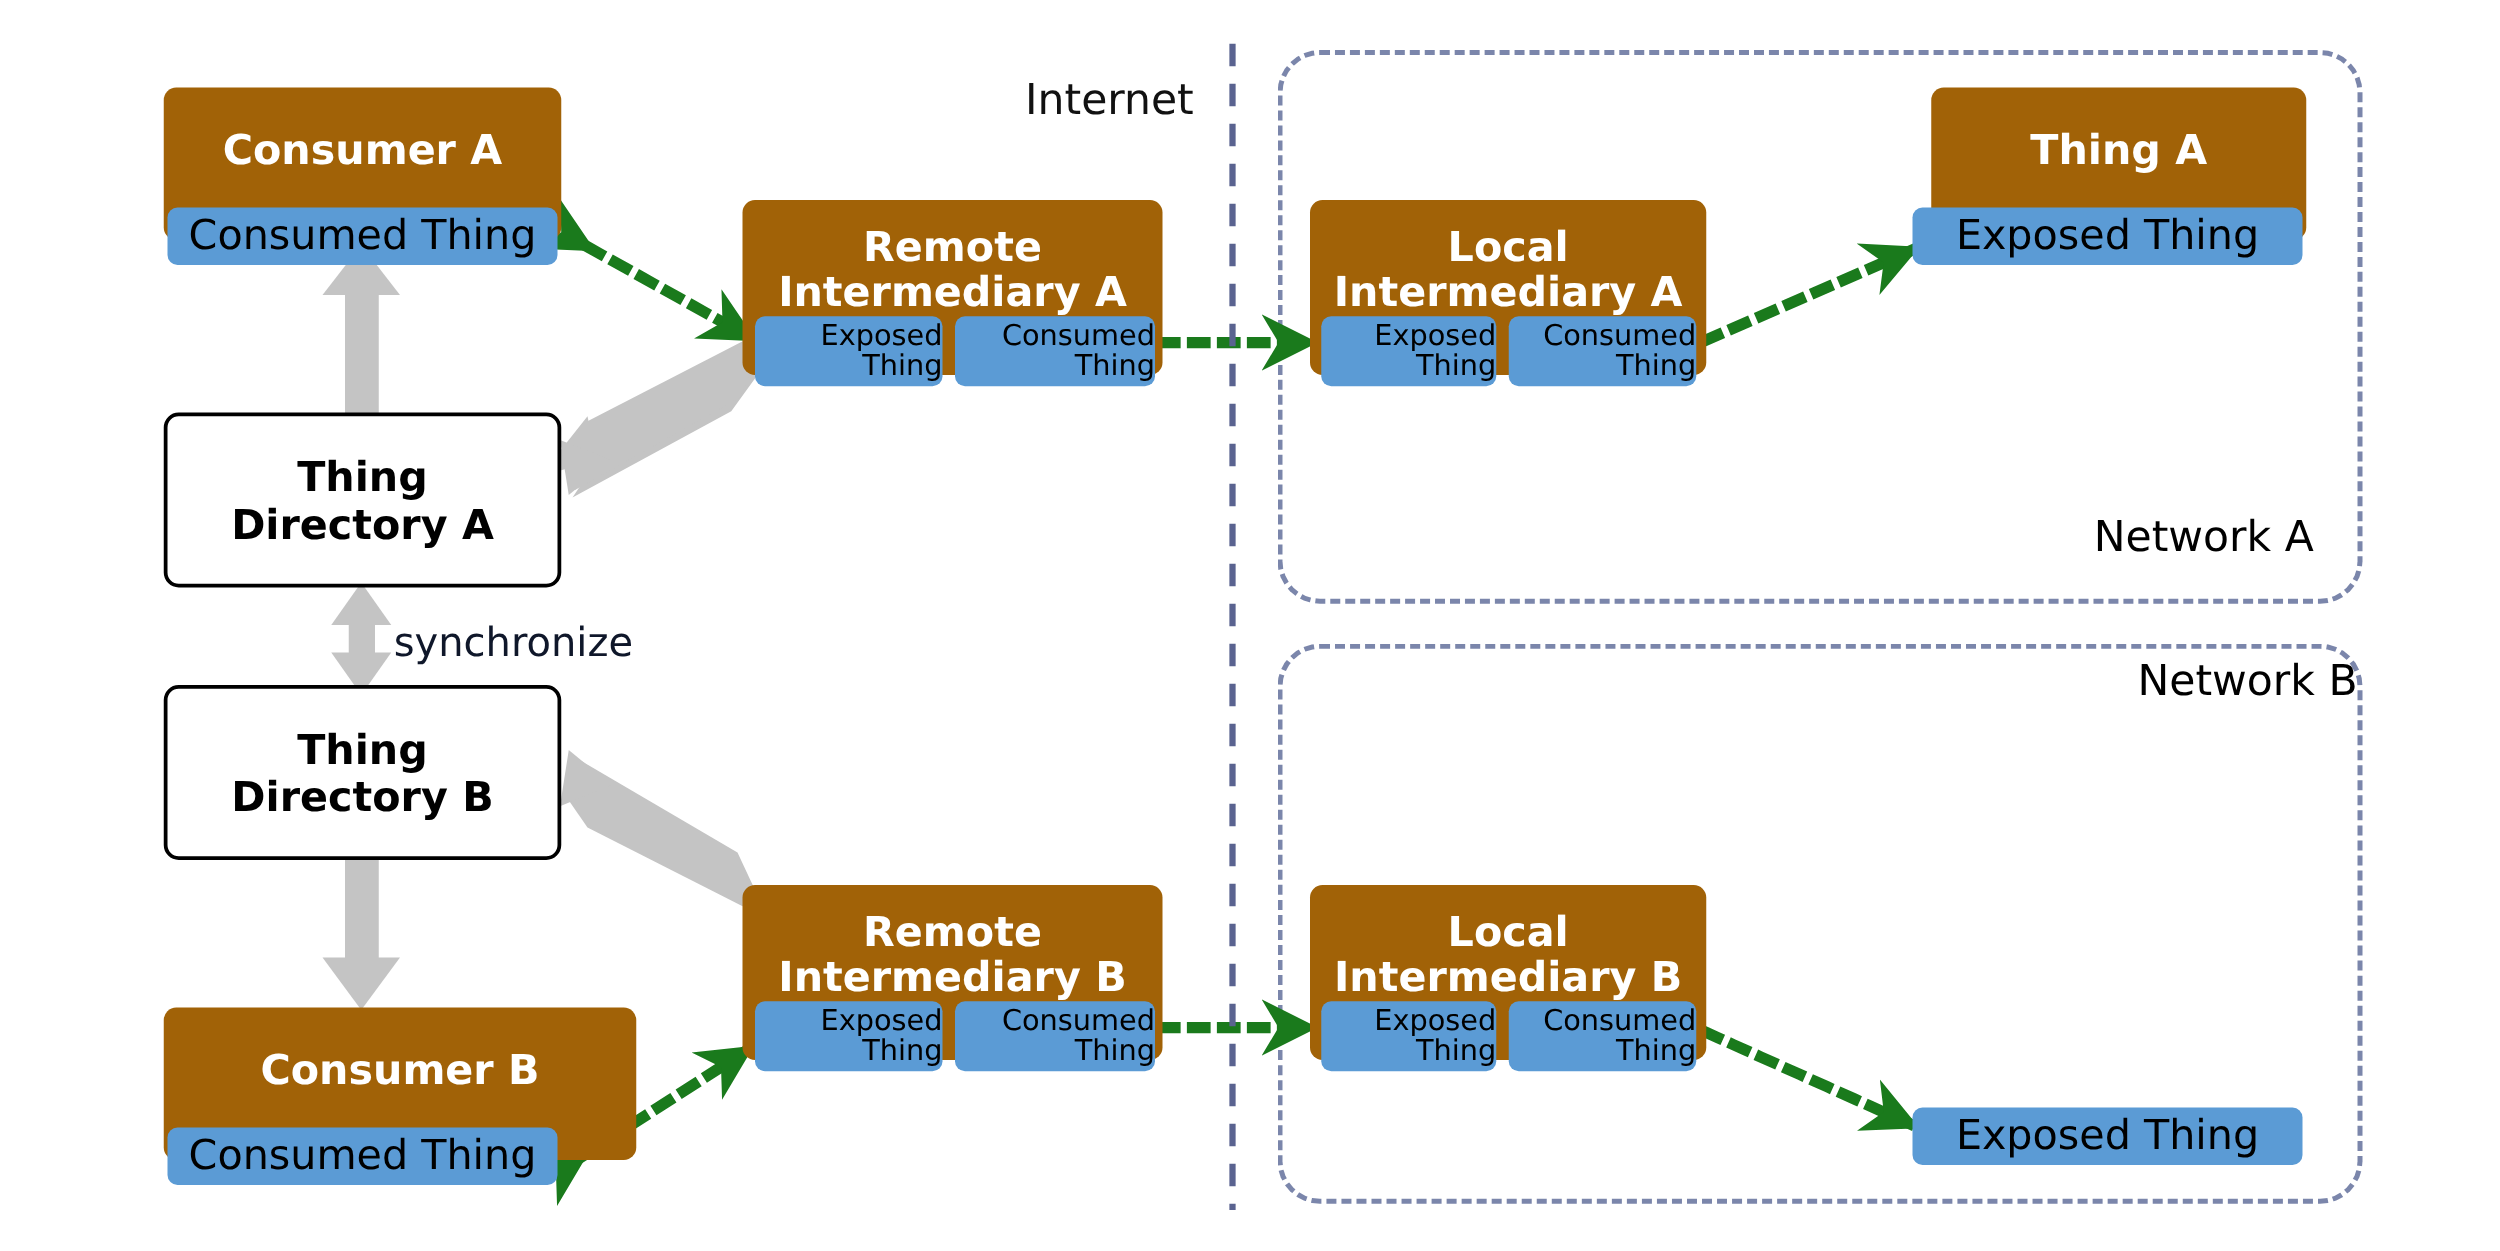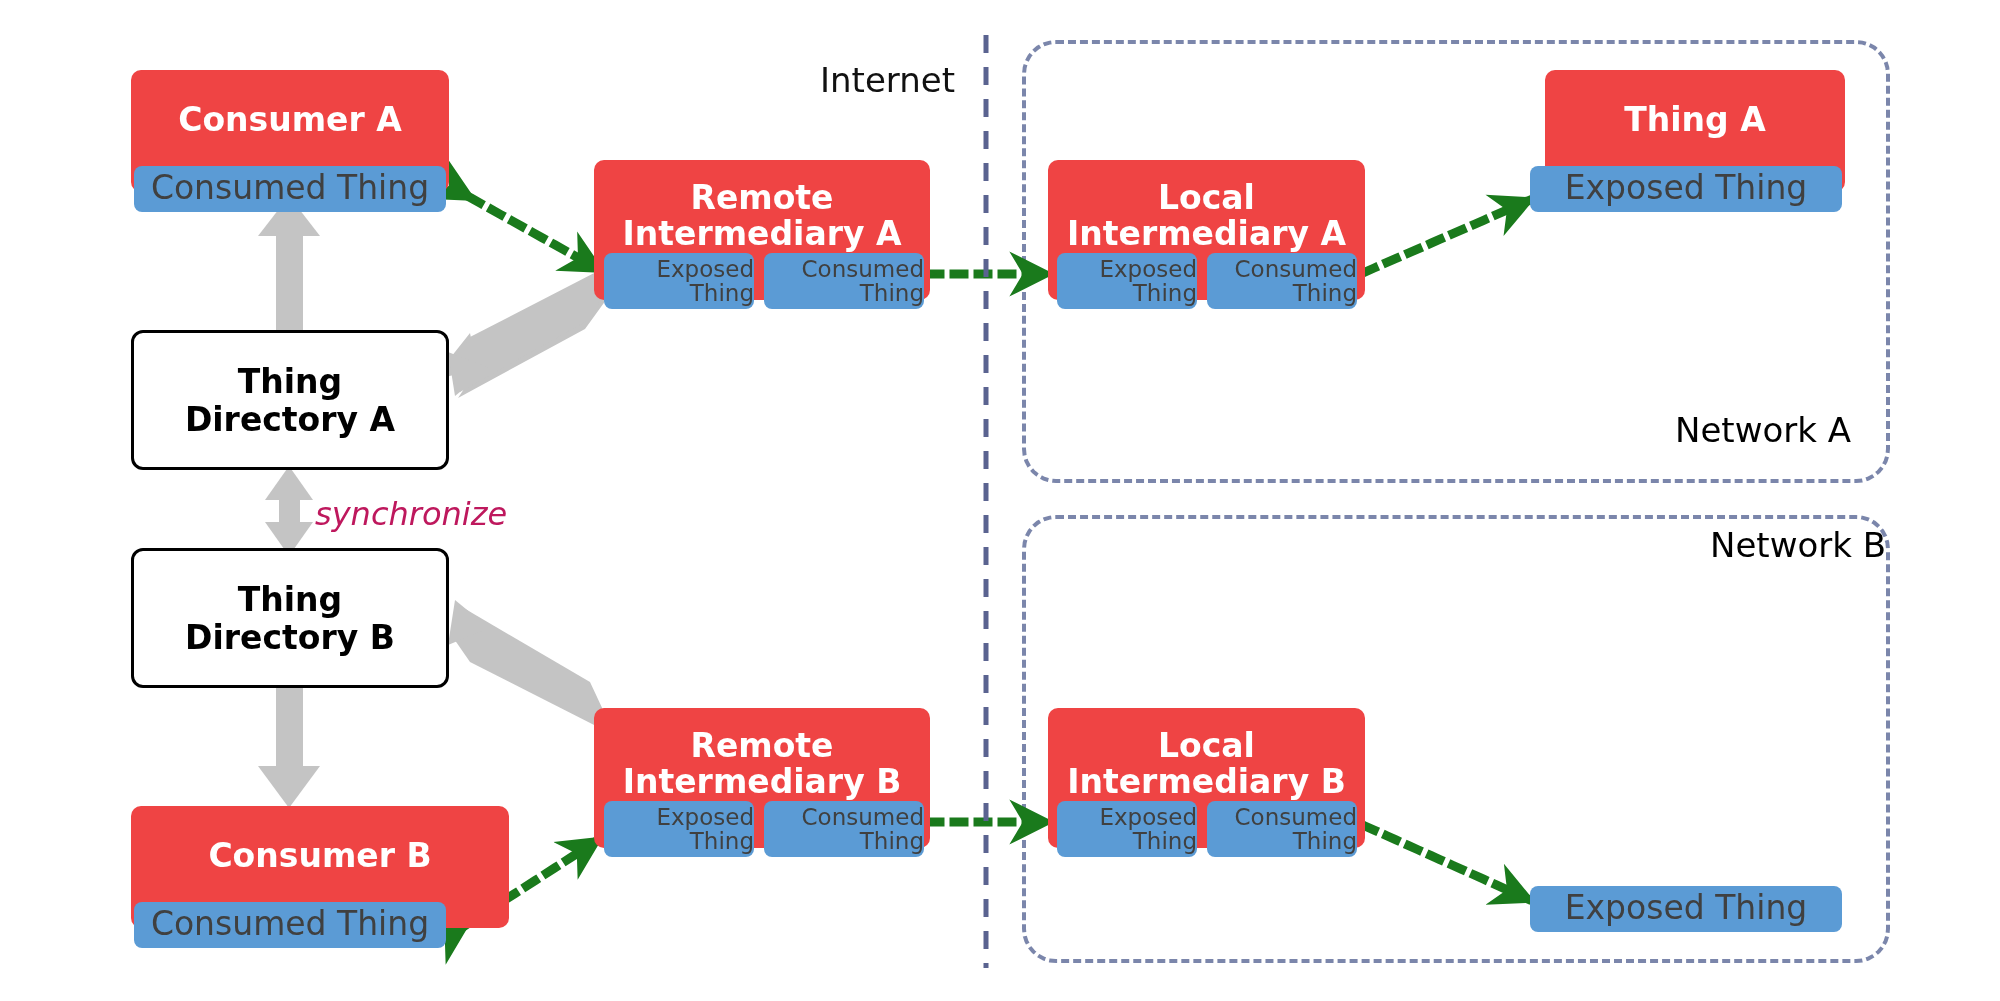--- a/index.html
+++ b/index.html
@@ -38,41 +38,41 @@
   
   .internet-label {
     position: absolute;
     font-size: 34px;
     color: #111111;
     white-space: nowrap;
   }
   
   .node-box {
     position: absolute;
-    background: #ef4444;
+    background: #a16207;
     border-radius: 10px;
     box-sizing: border-box;
   }
   .node-title {
     position: absolute;
     left: 0;
     width: 100%;
     text-align: center;
     color: #ffffff;
     font-weight: bold;
     font-size: 33px;
     line-height: 36px;
     white-space: pre-line;
   }
   
   .thing-bar {
     position: absolute;
     background: #5b9bd5;
     border-radius: 8px;
-    color: #404040;
+    color: #000000;
     text-align: center;
     box-sizing: border-box;
     white-space: pre-line;
   }
   .thing-bar.single {
     font-size: 33px;
     line-height: 44px;
   }
   .thing-bar.dual {
     font-size: 23px;
@@ -96,23 +96,22 @@
     color: #000000;
     font-weight: bold;
     font-size: 33px;
     line-height: 38px;
     white-space: pre-line;
   }
   
   .edge-label {
     position: absolute;
     font-size: 32px;
-    color: #be185d;
+    color: #0f172a;
     white-space: nowrap;
-    font-style: italic;
   }
 </style>
 </head>
 <body>
 
 <div id="stage">
 
   <div class="network-zone" style="left:1022px; top:40px; width:868px; height:443px;"></div>
   <div class="network-label" style="left:1675px; top:410px;">Network A</div>
 

